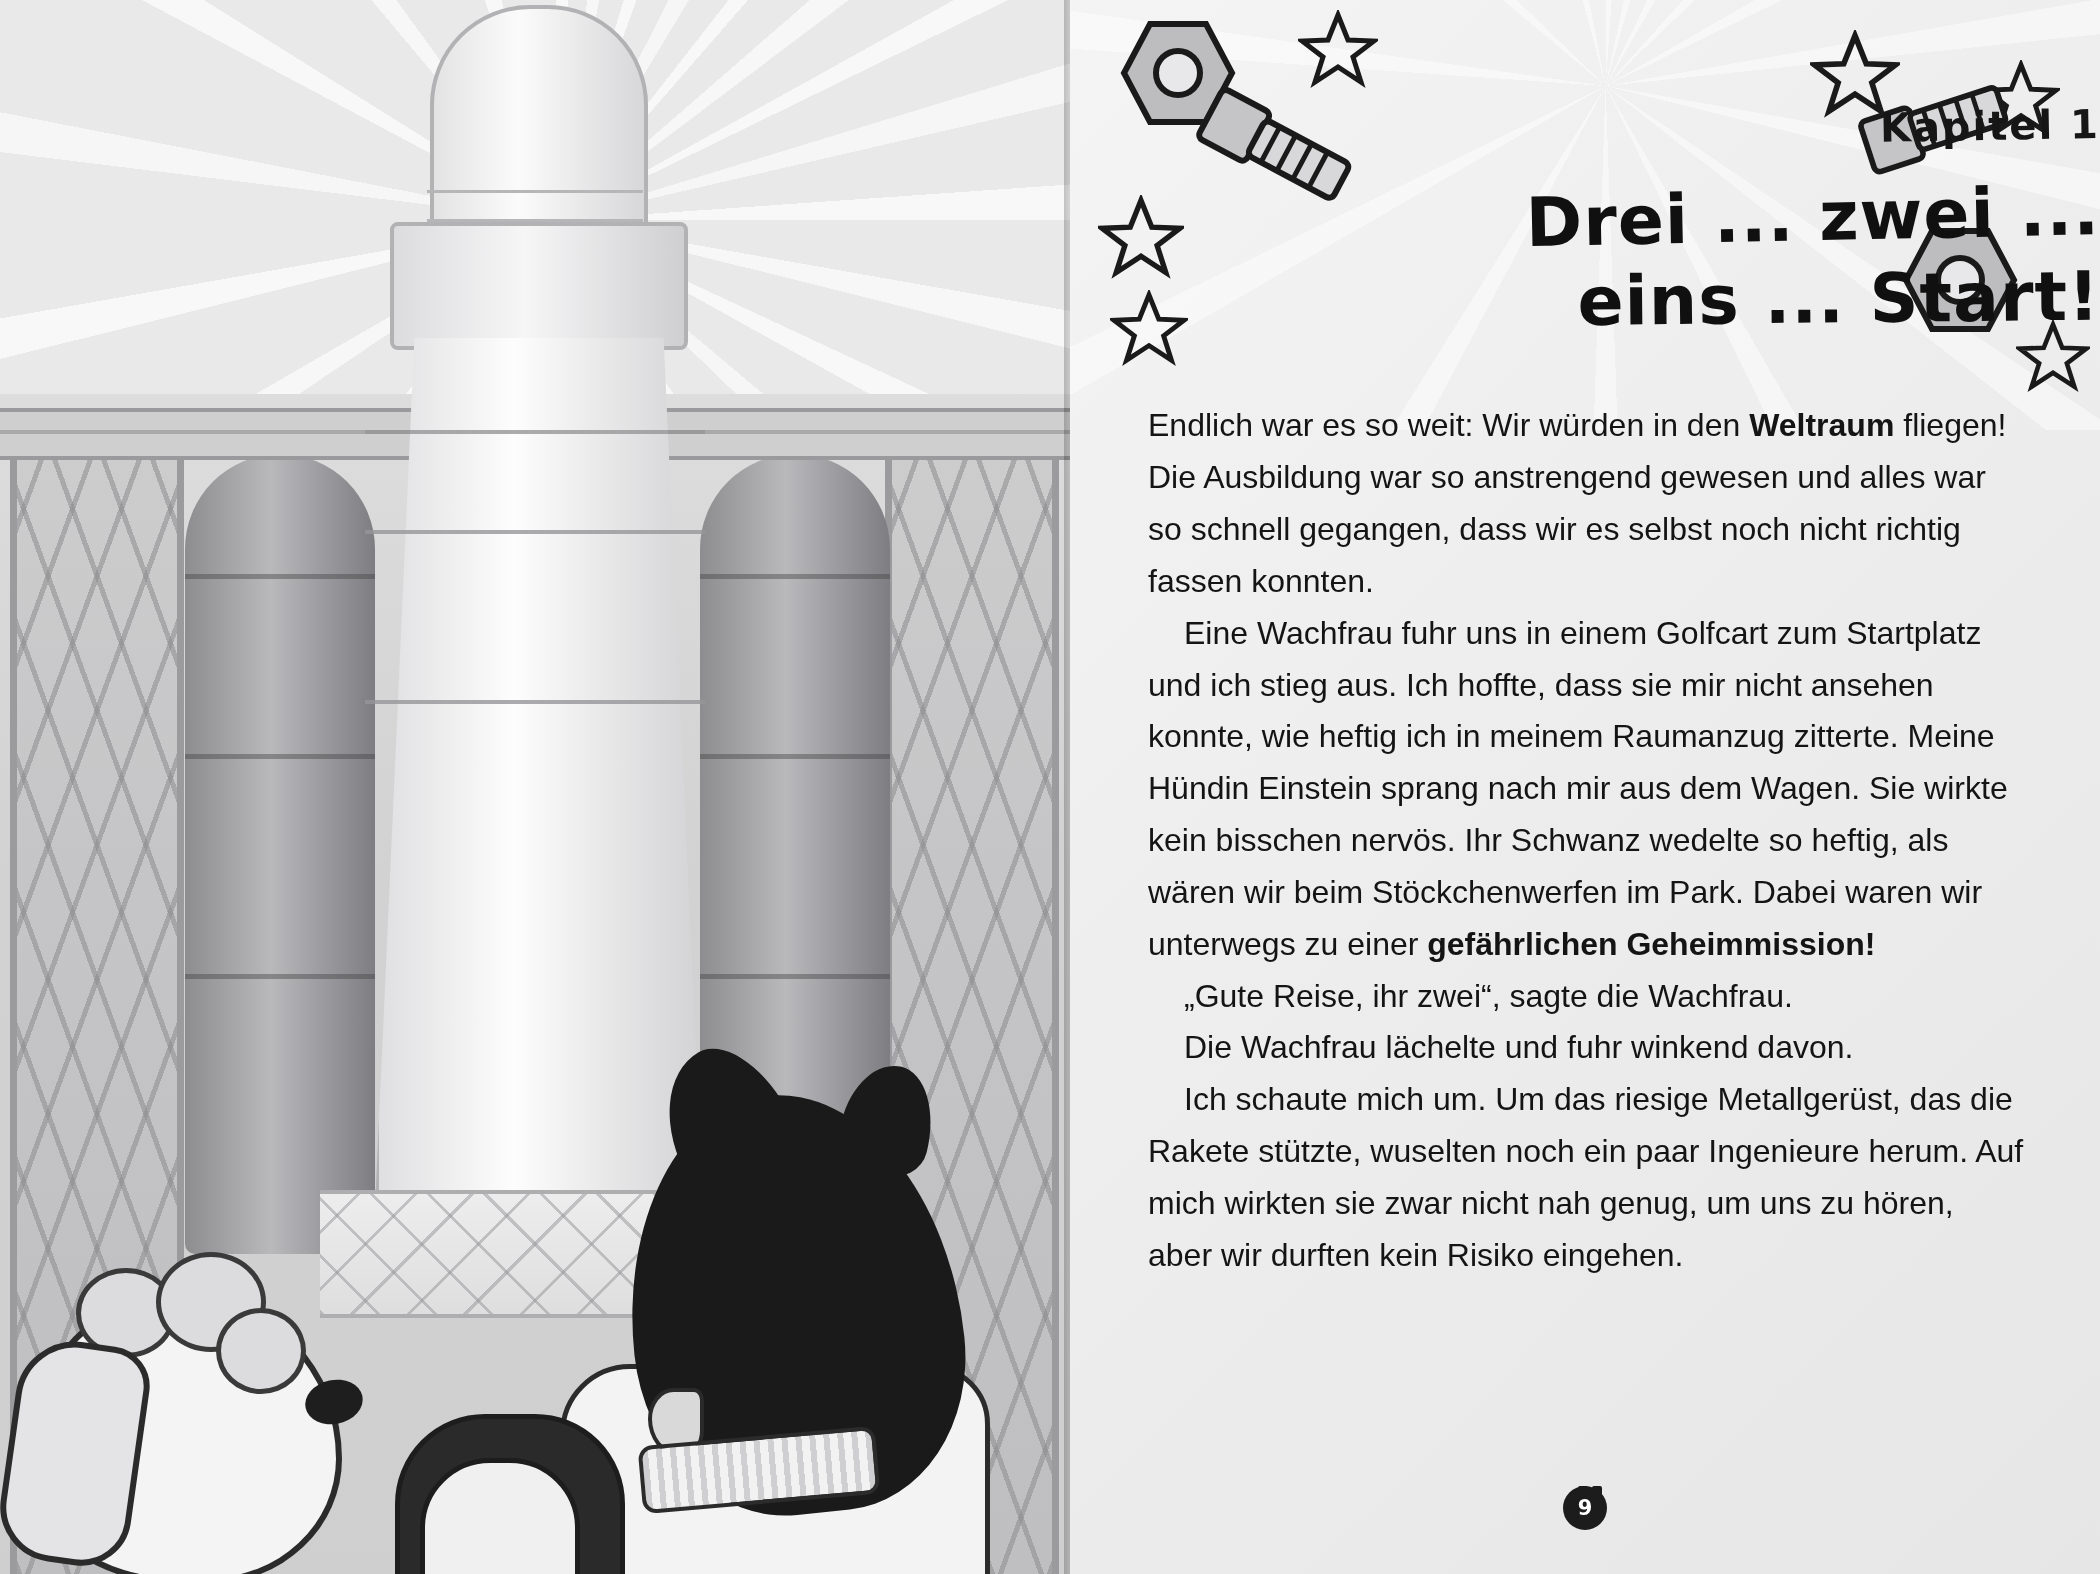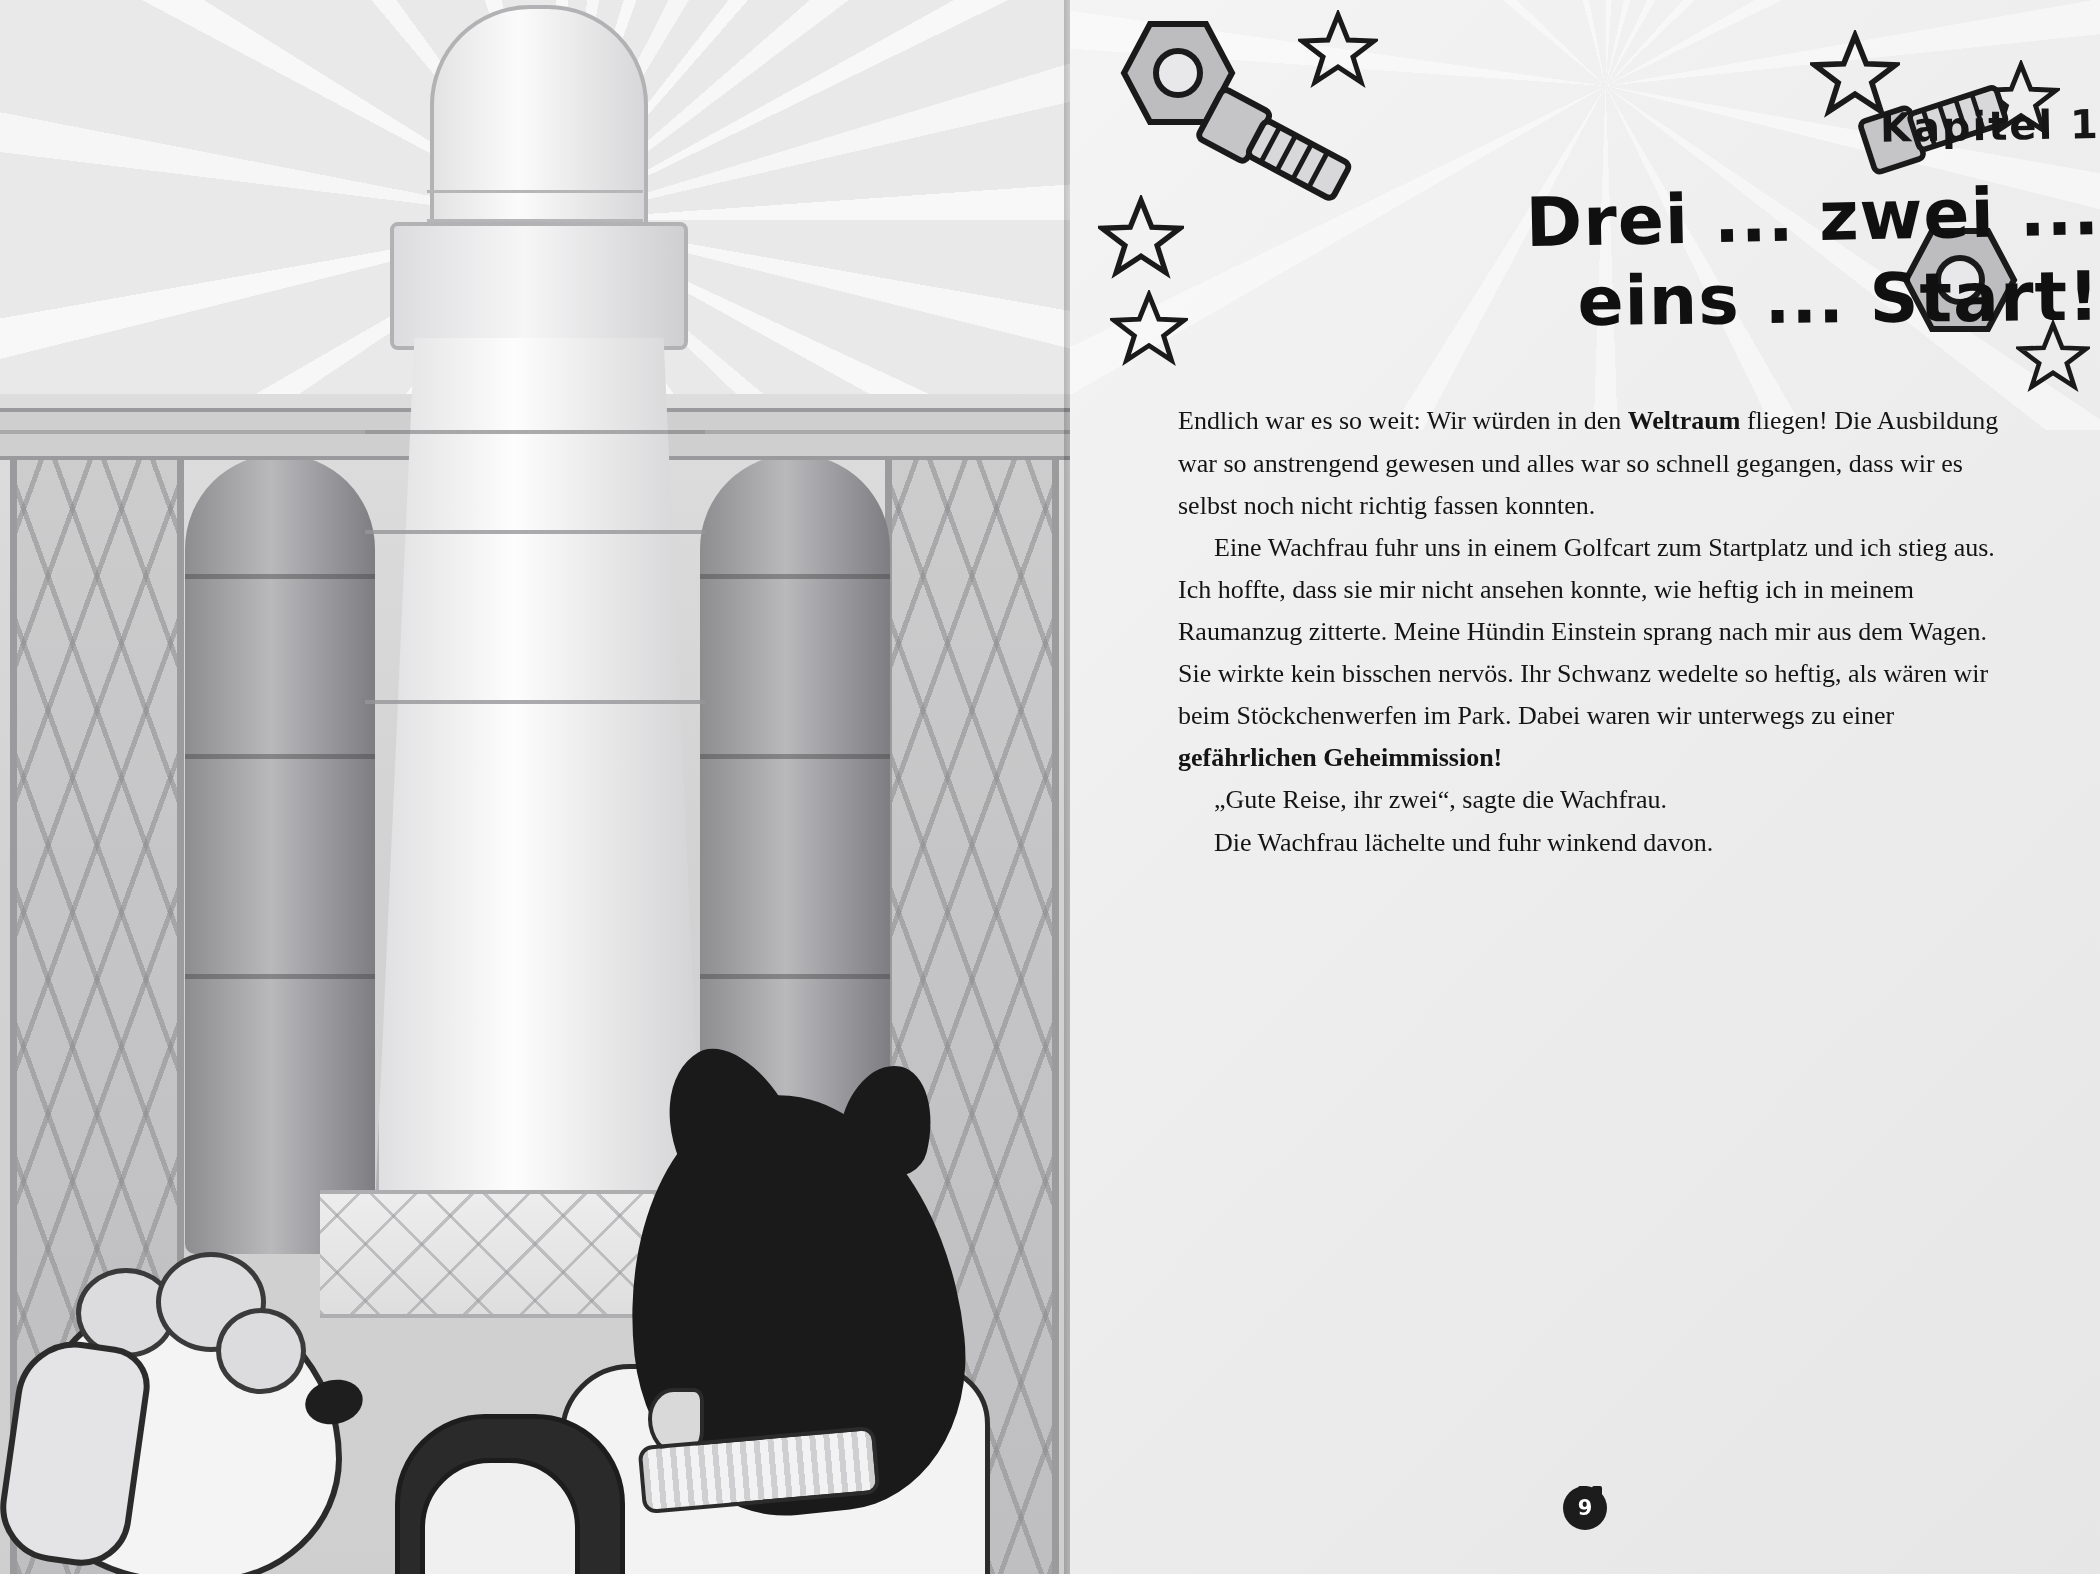--- a/index.html
+++ b/index.html
@@ -360,23 +360,23 @@
     margin-top: 26px;
     letter-spacing: 1px;
   }
   .chapter-title .l1 { display: block; transform: rotate(-1.2deg); }
   .chapter-title .l2 { display: block; transform: rotate(-0.6deg); }
 
   
   .deco { position: absolute; }
   .body-text {
     position: relative;
-    margin: 58px 74px 0 108px;
-    font-family: Liberation Serif, serif;
-    font-size: 26px;
+    margin: 58px 74px 0 78px;
+    font-family: Liberation Sans, sans-serif;
+    font-size: 32px;
     line-height: 1.62;
     color: #141414;
     text-align: left;
   }
   .body-text p { margin: 0; }
   .body-text p.ind { text-indent: 36px; }
   .body-text b { font-weight: bold; }
   .page-number {
     position: absolute;
     left: 0; right: 0;
@@ -524,20 +524,21 @@
         <span class="l1">Drei ... zwei ...</span>
         <span class="l2">eins ... Start!</span>
       </div>
     </div>
 
     <div class="body-text" id="body-text">
         <p><span>Endlich war es so weit: Wir würden in den </span><b>Weltraum</b><span> fliegen! Die Ausbildung war so anstrengend gewesen und alles war so schnell gegangen, dass wir es selbst noch nicht richtig fassen konnten.</span></p>
         <p class="ind"><span>Eine Wachfrau fuhr uns in einem Golfcart zum Startplatz und ich stieg aus. Ich hoffte, dass sie mir nicht ansehen konnte, wie heftig ich in meinem Raumanzug zitterte. Meine Hündin Einstein sprang nach mir aus dem Wagen. Sie wirkte kein bisschen nervös. Ihr Schwanz wedelte so heftig, als wären wir beim Stöckchenwerfen im Park. Dabei waren wir unterwegs zu einer </span><b>gefährlichen Geheimmission!</b></p>
         <p class="ind"><span>„Gute Reise, ihr zwei“, sagte die Wachfrau.</span></p>
         <p class="ind"><span>Die Wachfrau lächelte und fuhr winkend davon.</span></p>
+        <p class="ind"><span>Ich schaute mich um. Um das riesige Metallgerüst, das die Rakete stützte, wuselten noch ein paar Ingenieure herum. Auf mich wirkten sie zwar nicht nah genug, um uns zu hören, aber wir durften kein Risiko eingehen.</span></p>
       </div>
 
     <div class="page-number">
       <span class="pn-badge">9</span>
     </div>
   </div>
 
 </div>
 
 </body></html>

